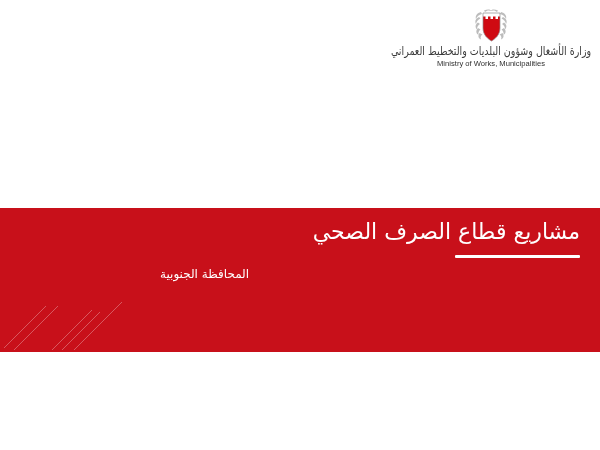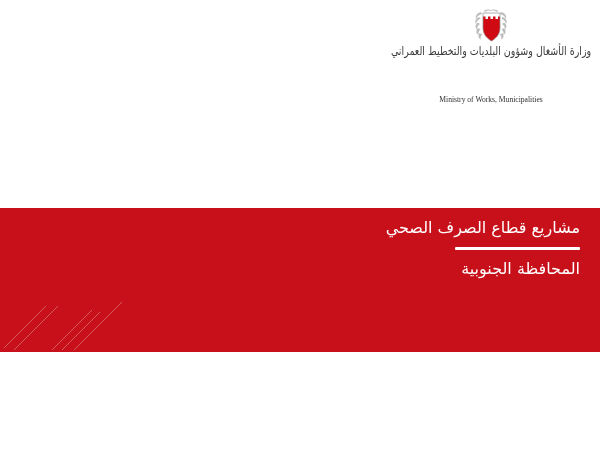--- a/index.html
+++ b/index.html
@@ -47,27 +47,26 @@
     text-align: center;
     direction: rtl;
     white-space: nowrap;
     letter-spacing: -0.2px;
     transform: scaleY(1.25);
     transform-origin: center top;
     margin-bottom: 3px;
   }
 
   .logo-english {
-    font-family: Liberation Serif, serif;
+    font-family: Liberation Sans, sans-serif;
     font-size: 7.6px;
     color: #2f2f2f;
     line-height: 1.32;
     text-align: center;
     width: 150px;
-    margin-top: 36px;
   }
 
   
   .banner {
     position: absolute;
     left: 0;
     top: 208px;
     width: 600px;
     height: 144px;
     background: #c8101a;
@@ -87,46 +86,46 @@
     position: absolute;
     right: 20px;
     top: 10px;
     width: 420px;
     text-align: right;
     direction: rtl;
   }
 
   .banner-title {
     font-family: "DejaVu Sans", sans-serif;
-    font-size: 16px;
+    font-size: 22px;
     font-weight: 400;
     color: #ffffff;
     line-height: 1.25;
     direction: rtl;
     text-align: right;
     white-space: nowrap;
     letter-spacing: 0px;
   }
 
   .banner-divider {
     height: 3px;
     background: #ffffff;
     width: 125px;
     margin: 9px 0 9px auto;
     border-radius: 1px;
   }
 
   .banner-subtitle {
     font-family: "DejaVu Sans", sans-serif;
-    font-size: 16px;
+    font-size: 12px;
     font-weight: 400;
     color: #ffffff;
     line-height: 1.3;
     direction: rtl;
-    text-align: right;
+    text-align: left;
     white-space: nowrap;
   }
 
   .body-area {
     position: absolute;
     left: 0;
     top: 352px;
     width: 600px;
     height: 98px;
     background: #ffffff;

